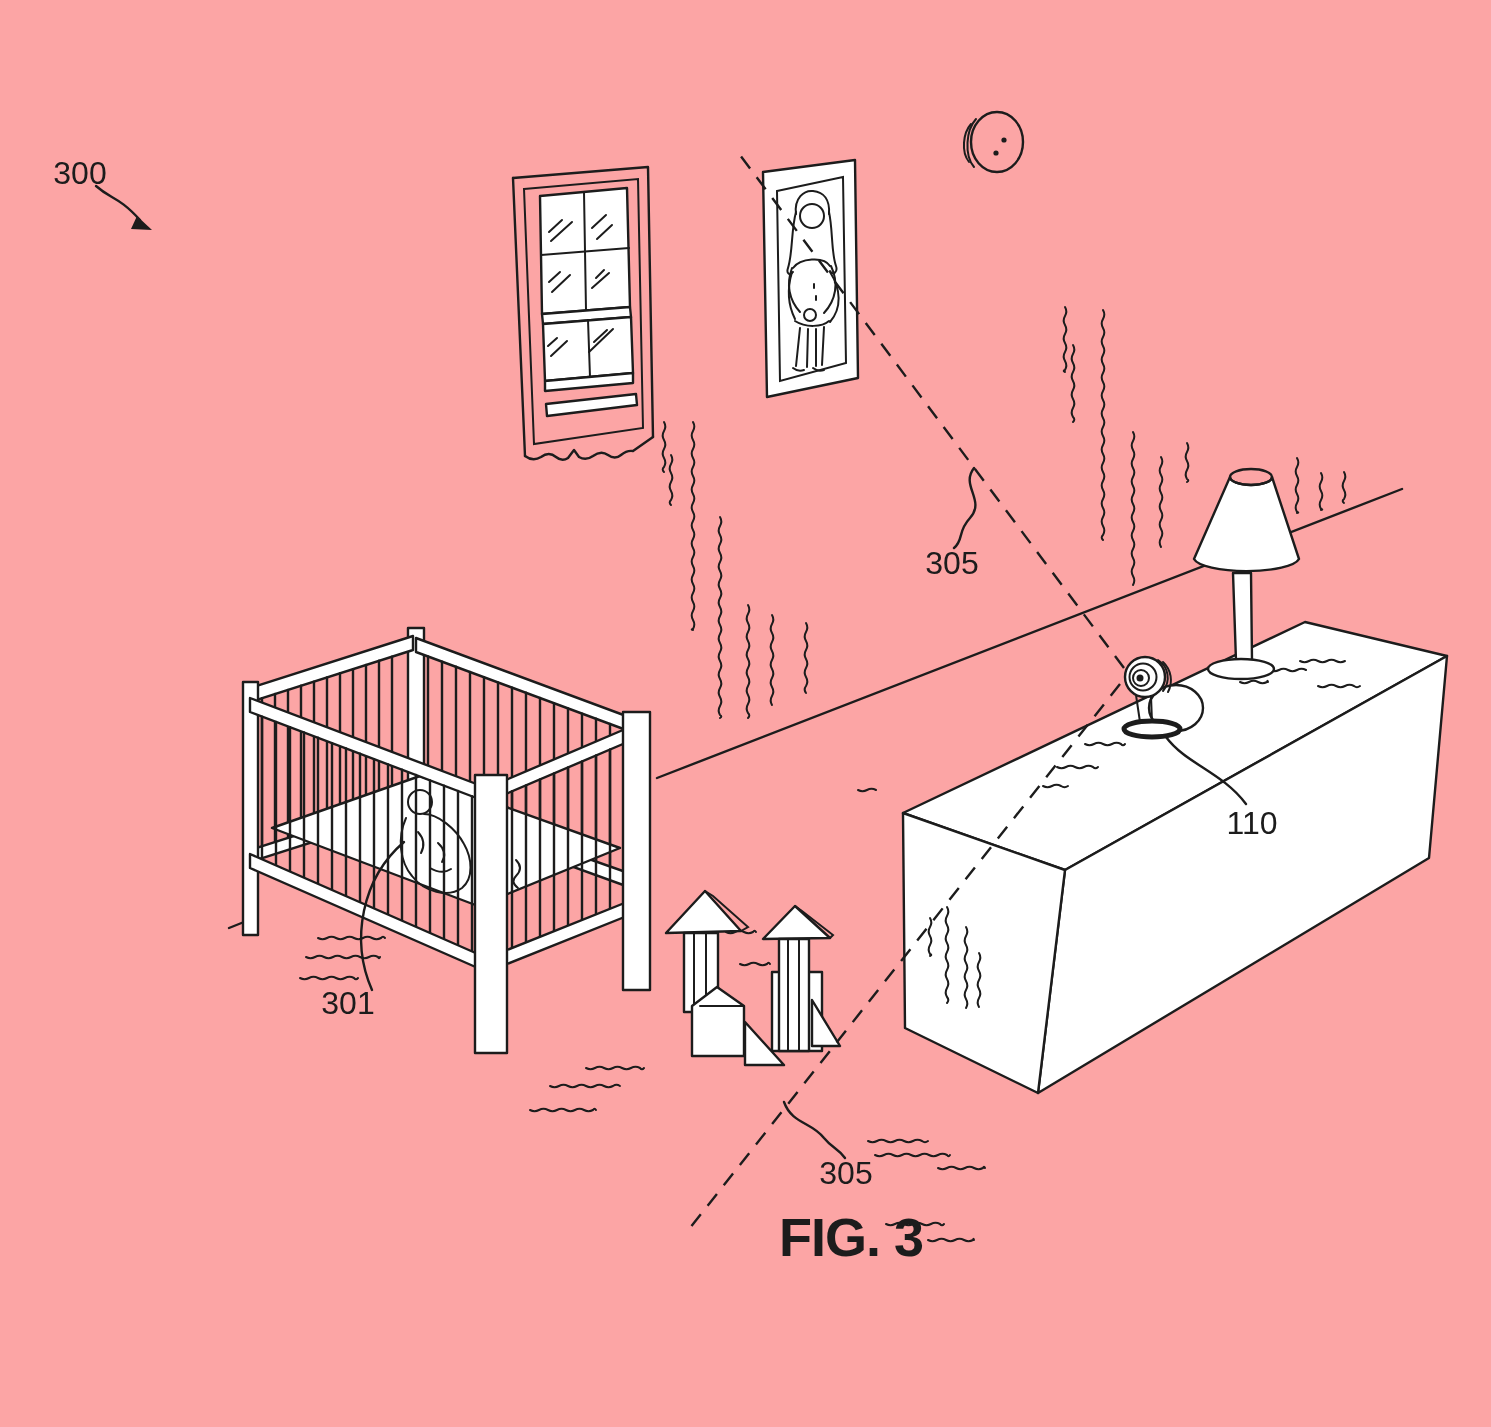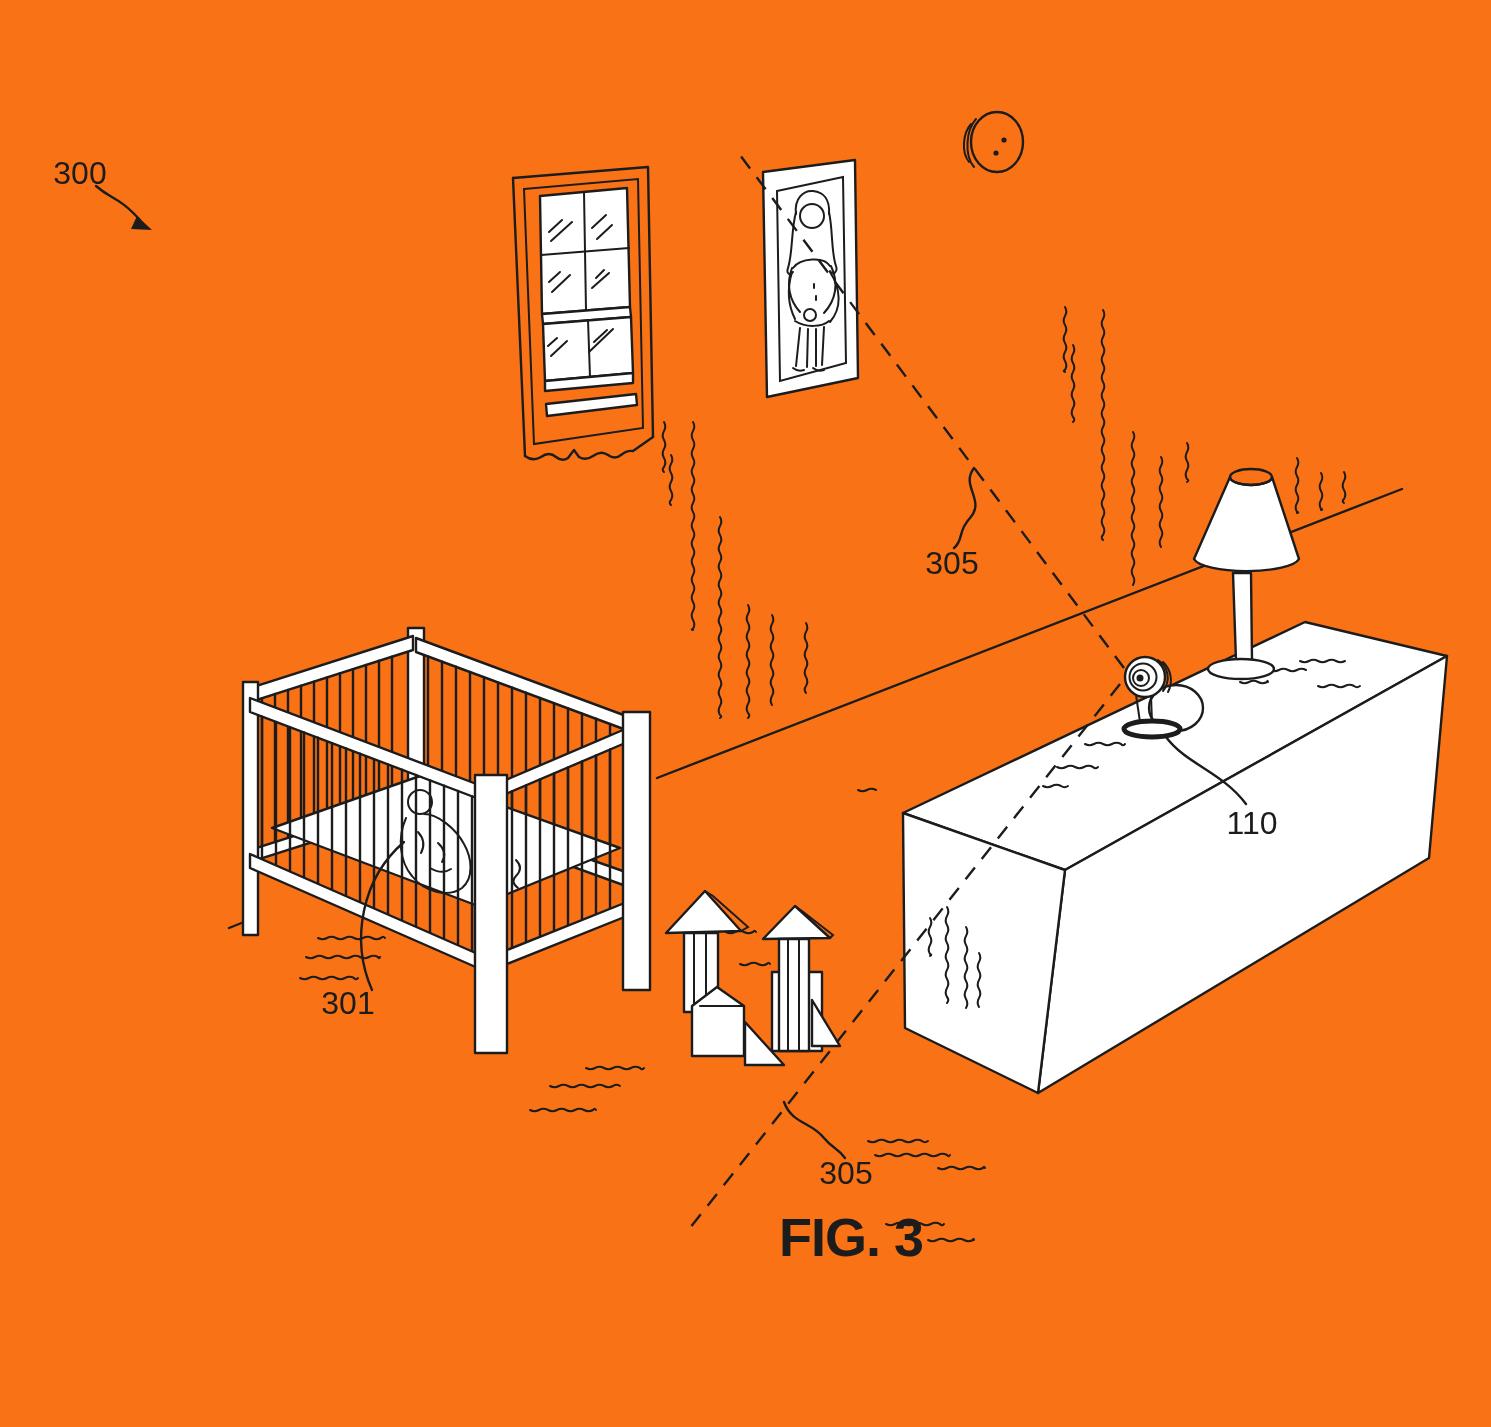--- a/index.html
+++ b/index.html
@@ -1,17 +1,17 @@
 <!DOCTYPE html>
 <html><head>
 <meta charset="utf-8">
 <style>
   html,body{margin:0;padding:0;background:#ffffff;}
   body{display:flex;justify-content:center;align-items:flex-start;font-family:"Liberation Sans",sans-serif;}
-  .stage{width:1491px;height:1427px;position:relative;background:#f97316;}
+  .stage{width:1491px;height:1427px;position:relative;background:#fca5a5;}
   svg{display:block;}
   .ln{stroke:#1c1c1c;stroke-width:2.4;fill:none;stroke-linecap:round;stroke-linejoin:round;}
   .thin{stroke:#1c1c1c;stroke-width:2;fill:none;stroke-linecap:round;}
   .fw{fill:#ffffff;stroke:#1c1c1c;stroke-width:2.4;stroke-linejoin:round;}
   .fd{fill:#1c1c1c;stroke:none;}
   .dash{stroke:#1c1c1c;stroke-width:2.4;fill:none;stroke-dasharray:15 11;stroke-linecap:butt;}
   text{fill:#1c1c1c;font-family:"Liberation Sans",sans-serif;}
   .ref{font-size:32px;}
   .cap{font-size:54px;font-weight:bold;letter-spacing:-1px;}
 </style>

